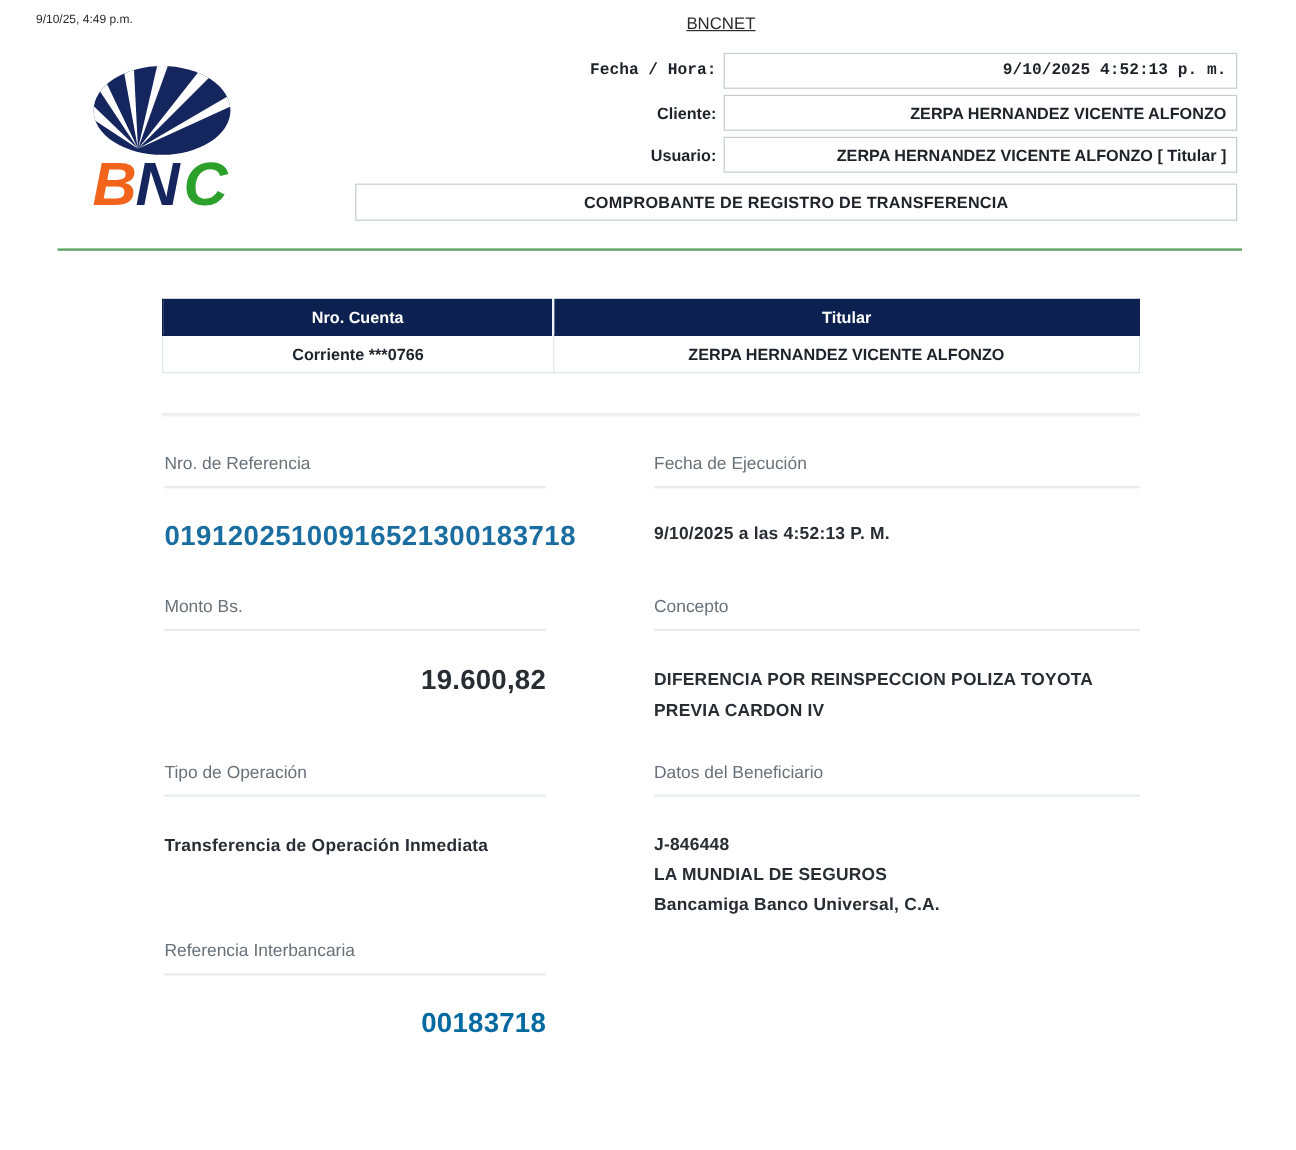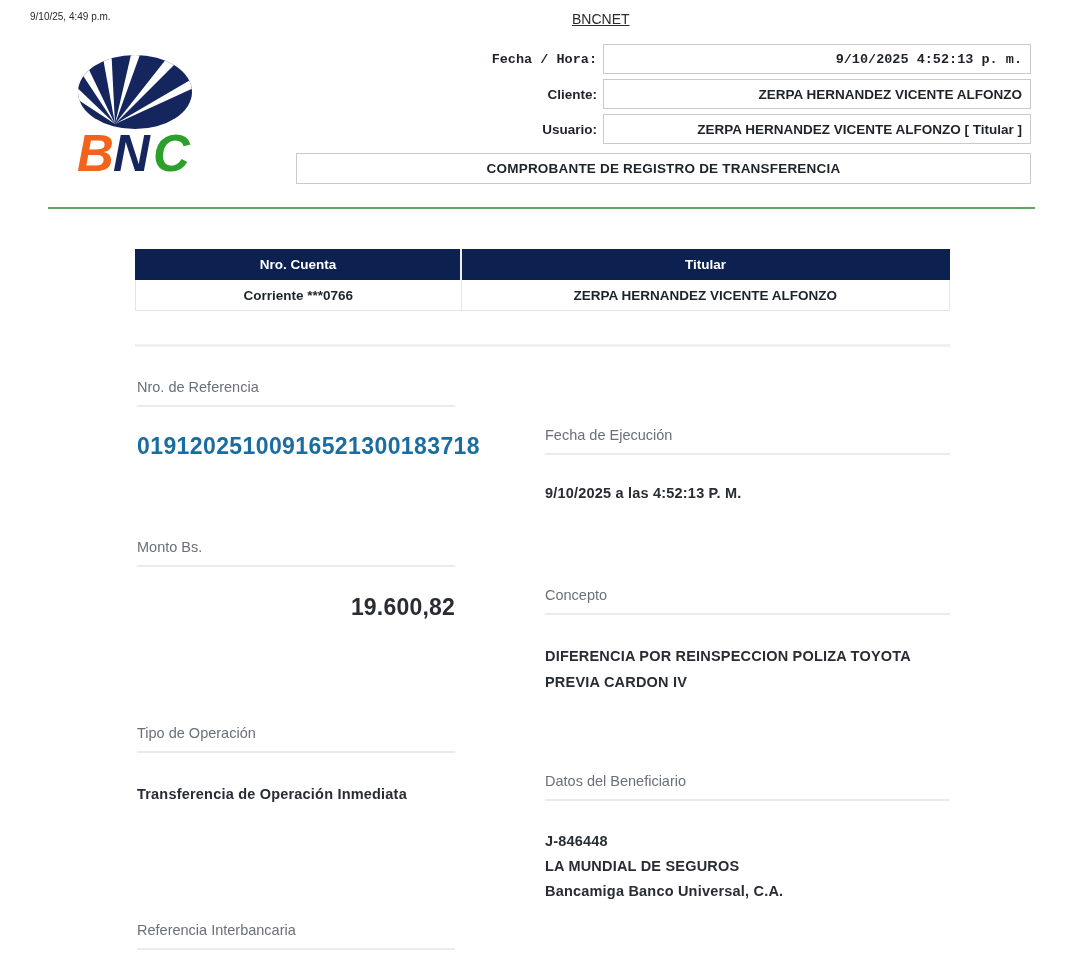--- a/index.html
+++ b/index.html
@@ -42,30 +42,30 @@
     height:31px; text-align:center; border:1px solid #e2e6e9; border-top:none;
   }
   .soft-rule { position:absolute; left:135px; top:344px; width:815px; height:3px; background:#eef0f2; }
 
   
   .details { position:absolute; left:137px; top:379px; width:813px; }
   .drow { display:flex; column-gap:90px; align-items:flex-start; }
   .drow + .drow { margin-top:38px; }
   .drow.r3 { margin-top:30px; }
   .drow.r4 { margin-top:18px; }
-  .cell-l { width:318px; } .cell-r { width:405px;margin-top:48px; }
+  .cell-l { width:318px; } .cell-r { width:405px; }
   .f-label { font-size:14.5px; color:#687179; padding-bottom:10px; border-bottom:2px solid #e9ebed; }
   .f-value { font-weight:bold; color:#272d33; letter-spacing:.2px; }
   .v-blue   { margin-top:26px; font-size:23px; color:#1a6da0; letter-spacing:.4px; }
   .v-date   { margin-top:30px; font-size:14.5px; }
   .v-amount { margin-top:27px; font-size:23px; text-align:right; }
   .v-text   { margin-top:28px; font-size:14.5px; line-height:26px; }
   .v-lines  { margin-top:28px; font-size:14.5px; }
   .v-lines div { line-height:25px; }
-  .v-green  { margin-top:26px; font-size:23px; text-align:right; color:#000000; }
+  .v-green  { margin-top:26px; font-size:23px; text-align:right; color:#0369a1; }
 </style>
 </head>
 <body>
 
 <div class="print-ts">9/10/25, 4:49 p.m.</div>
 <div class="site-name">BNCNET</div>
 
 <div class="logo">
   <svg width="150" height="122" viewBox="0 0 120 122">
     <defs>

